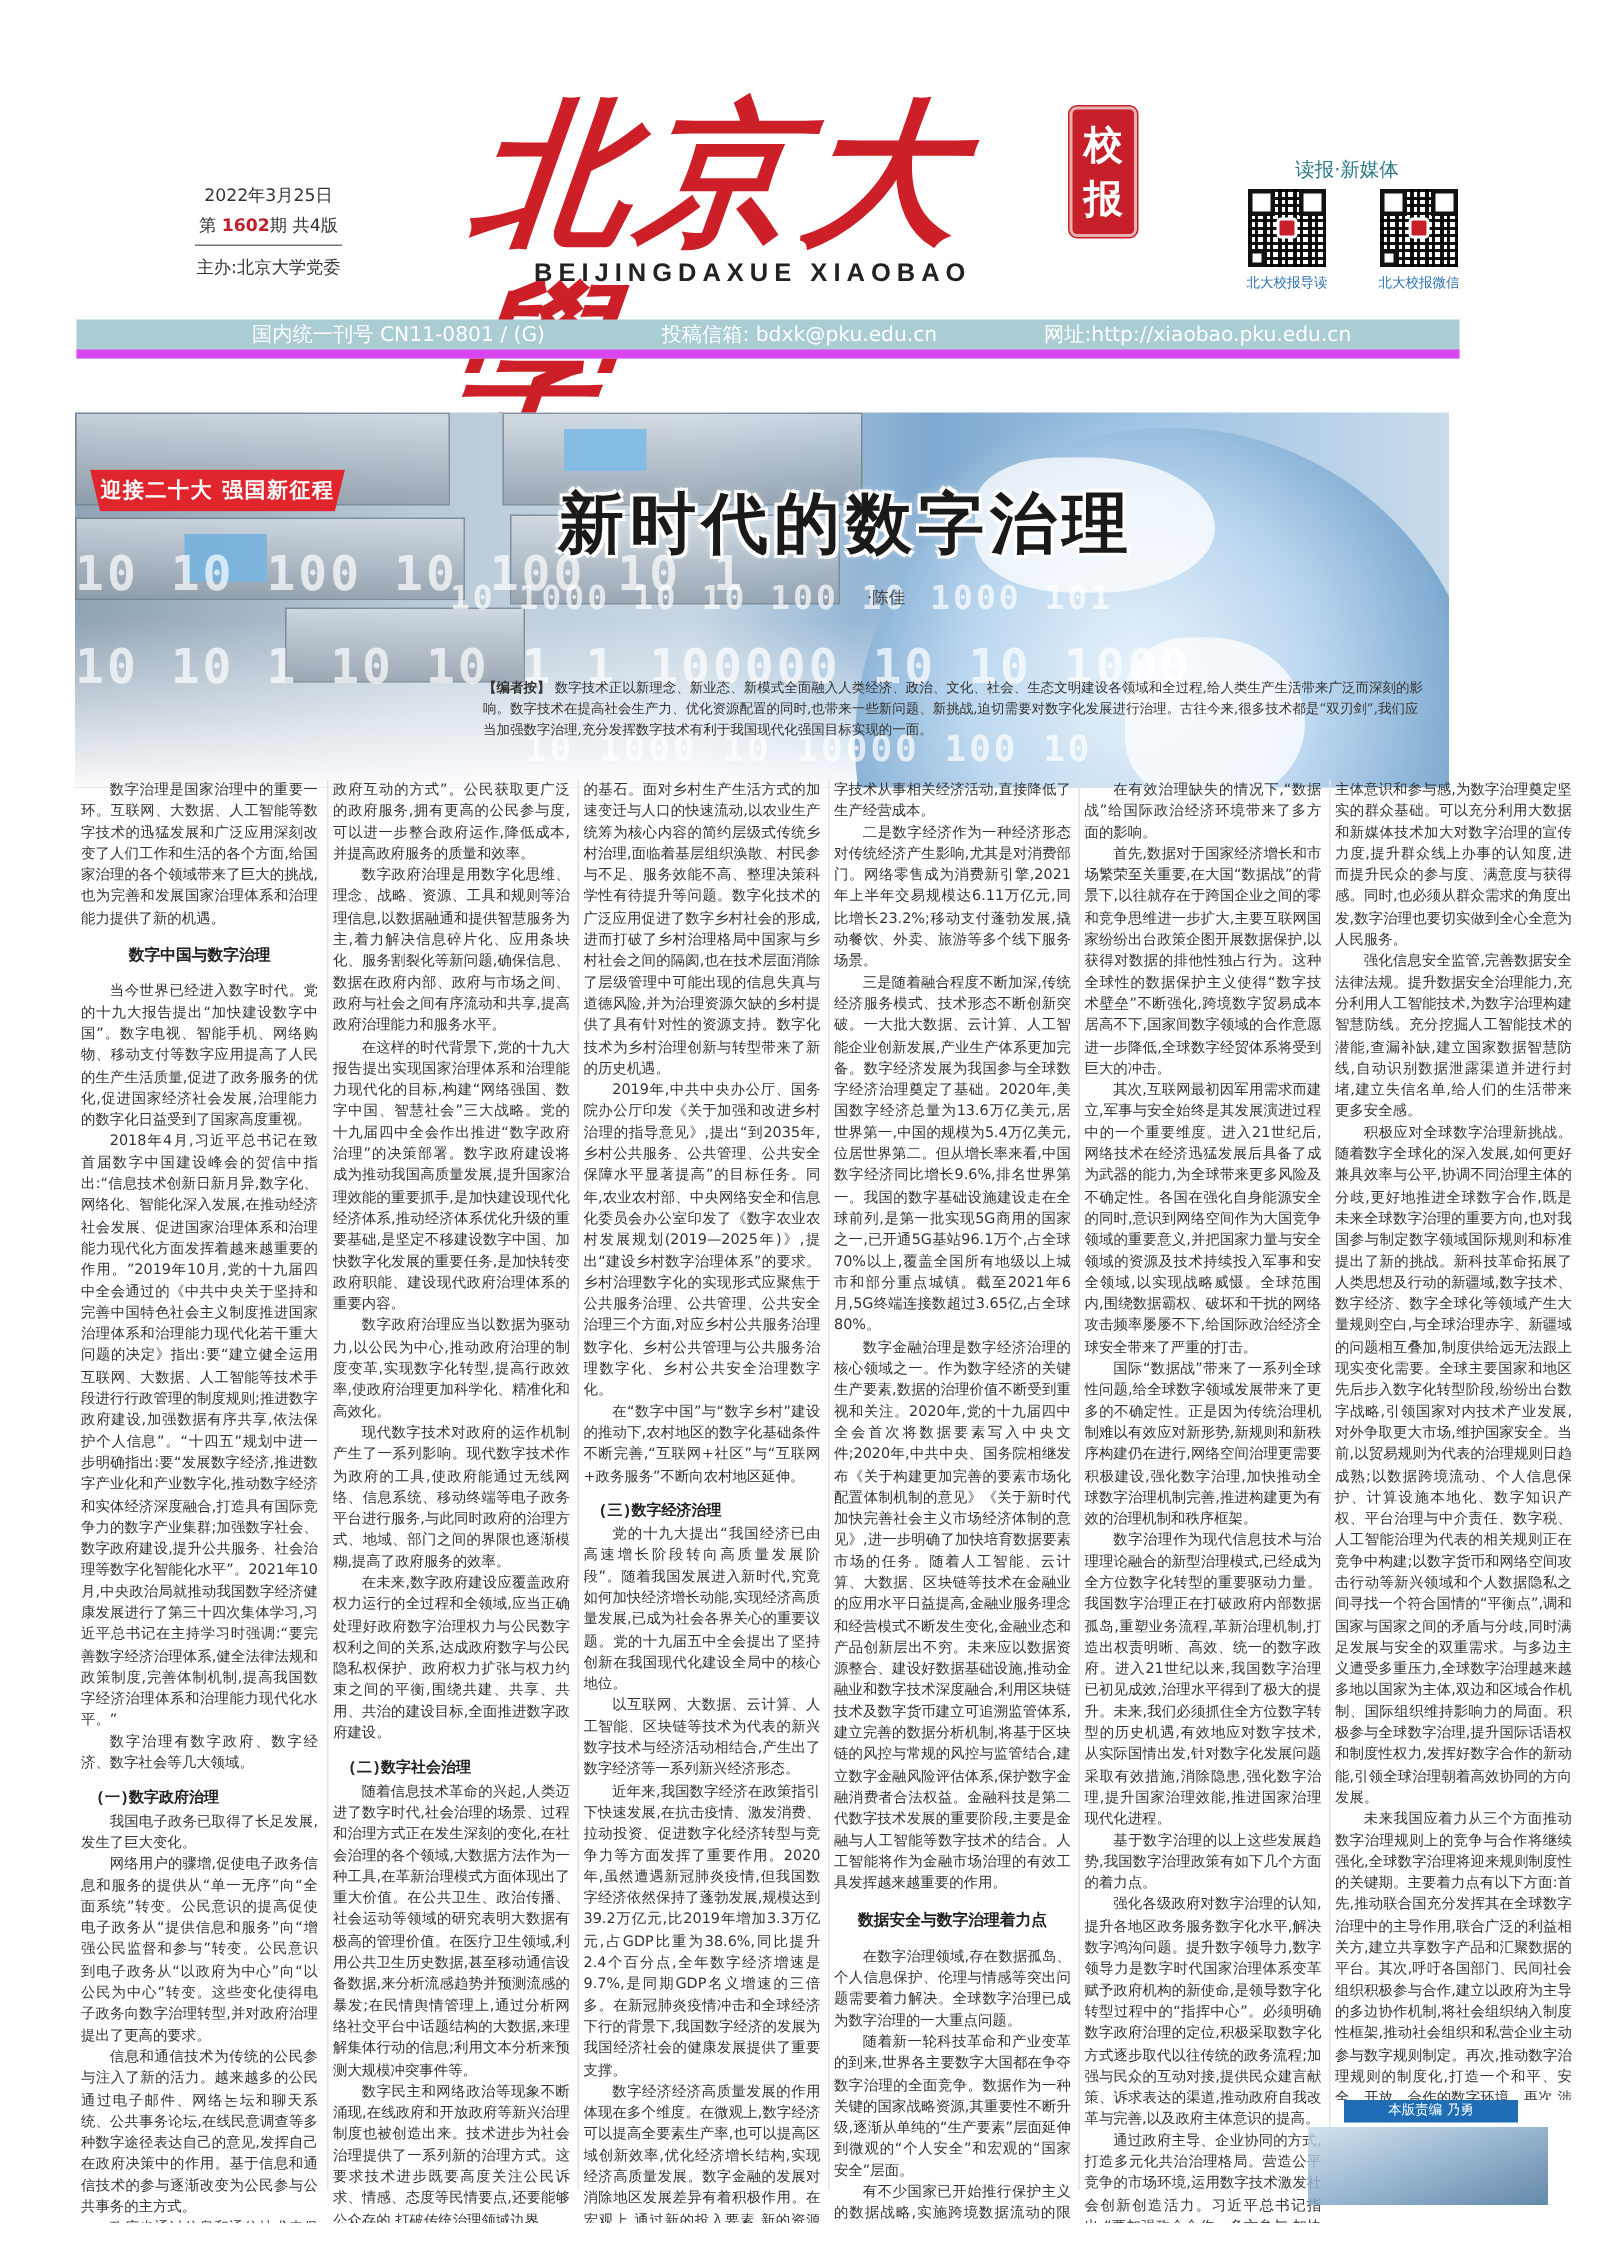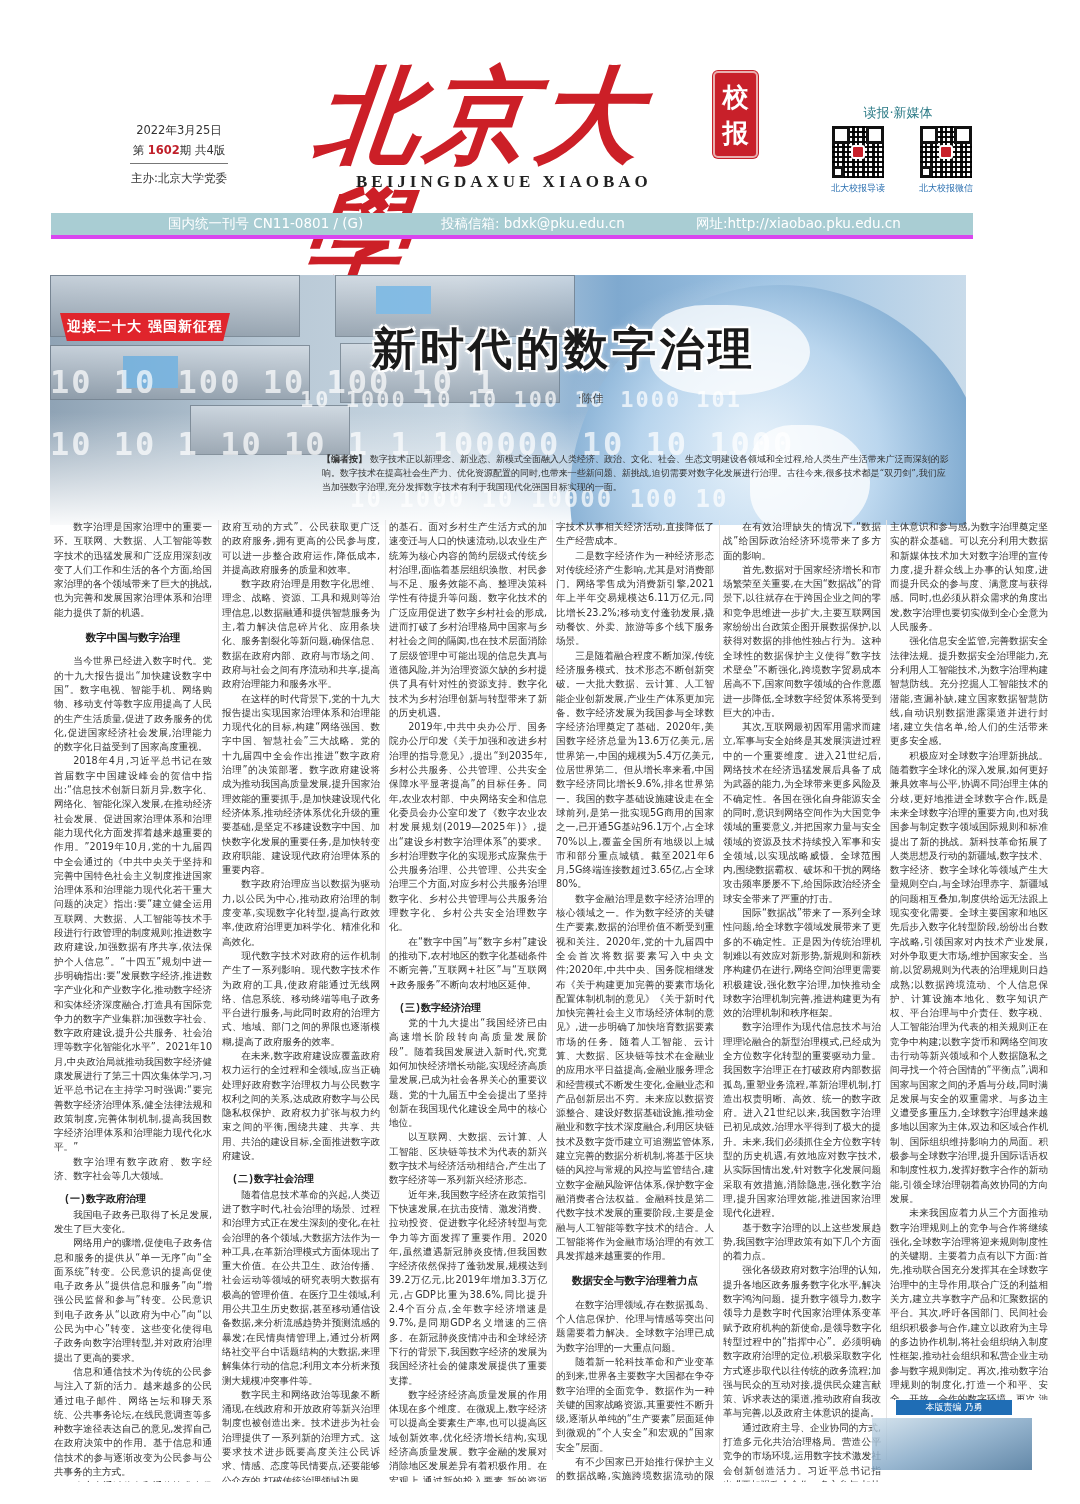--- a/index.html
+++ b/index.html
@@ -15,39 +15,39 @@
   .meta .rule { border-top: 1px solid #777; margin: 3px 0 4px; }
 
   .logo { position: absolute; left: 300px; top: 56px; width: 420px; height: 120px; }
   .logo-title { position: absolute; left: 10px; top: 0; font-family: "DejaVu Serif", serif; font-weight: bold;
                 font-size: 104px; line-height: 120px; color: #cc1f27; letter-spacing: 6px; font-style: italic;
                 transform: skewX(-6deg); }
   .seal { position: absolute; left: 713px; top: 71px; width: 45px; height: 87px; background: #c8202a;
           border-radius: 5px; border: 2px solid #e8b0b0; box-shadow: 0 0 0 1px #c8202a;
           display: flex; flex-direction: column; align-items: center; justify-content: center; }
   .seal span { color: #fff; font-family: "DejaVu Sans", sans-serif; font-size: 26px; font-weight: bold; line-height: 36px; }
-  .pinyin { position: absolute; left: 356px; top: 172px; font-family: Liberation Serif, serif;
+  .pinyin { position: absolute; left: 356px; top: 172px; font-family: Liberation Sans, sans-serif;
             font-weight: bold; font-size: 17px; letter-spacing: 4px; color: #222; white-space: nowrap; }
 
   .qr-block { position: absolute; left: 818px; top: 104px; width: 240px; }
   .qr-title { font-family: "DejaVu Sans", sans-serif; font-size: 13px; color: #2a7a86; text-align: center; width: 136px; margin-left: 12px; }
   .qr-row { display: flex; gap: 32px; margin-top: 4px; margin-left: 12px; }
   .qr-item { width: 56px; display: flex; flex-direction: column; align-items: center; }
   .qr-code { width: 52px; height: 52px; position: relative; background:
       repeating-linear-gradient(90deg, #111 0 3px, #fff 3px 5px, #111 5px 7px, #fff 7px 10px),
       repeating-linear-gradient(0deg, #111 0 2px, #fff 2px 5px); background-blend-mode: multiply; }
   .qr-code::before, .qr-code::after { content: ""; position: absolute; width: 12px; height: 12px; border: 3px solid #111; background: #fff; }
   .qr-code::before { left: 0; top: 0; }
   .qr-code::after { right: 0; top: 0; }
   .qr-code .dot { position: absolute; left: 19px; top: 19px; width: 14px; height: 14px; background: #c8202a; border-radius: 3px; border: 2px solid #fff; }
   .qr-code .corner-bl { position: absolute; left: 0; bottom: 0; width: 12px; height: 12px; border: 3px solid #111; background: #fff; }
   .qr-label { font-family: "DejaVu Sans", sans-serif; font-size: 9px; color: #2a6fb0; margin-top: 4px; white-space: nowrap; }
 
   .info-bar { position: absolute; left: 51px; top: 213px; width: 922px; height: 26px; background: #a9cdd3;
-              border-bottom: 4px solid #d946ef; display: flex; align-items: center;
+              border-bottom: 6px solid #d946ef; display: flex; align-items: center;
               font-family: "DejaVu Sans", "Liberation Sans", sans-serif; font-size: 13.5px; color: #ffffff; }
   .info-bar span { position: absolute; white-space: nowrap; }
 
   
   .hero { position: absolute; left: 50px; top: 275px; width: 916px; height: 250px; overflow: hidden;
           background:
             radial-gradient(ellipse 260px 200px at 700px 140px, rgba(255,255,255,0.85), rgba(255,255,255,0) 70%),
             linear-gradient(180deg, rgba(255,255,255,0) 55%, rgba(255,255,255,0.95) 100%),
             linear-gradient(90deg, #8fa3b5 0%, #b9c9d6 25%, #c7d6e2 45%, #7fa9cf 62%, #9ec3e3 78%, #c9dbea 100%); }
   .server { position: absolute; background: linear-gradient(180deg, #d7dee5, #8e9aa6); border: 1px solid #6f7c88; opacity: 0.75; }

